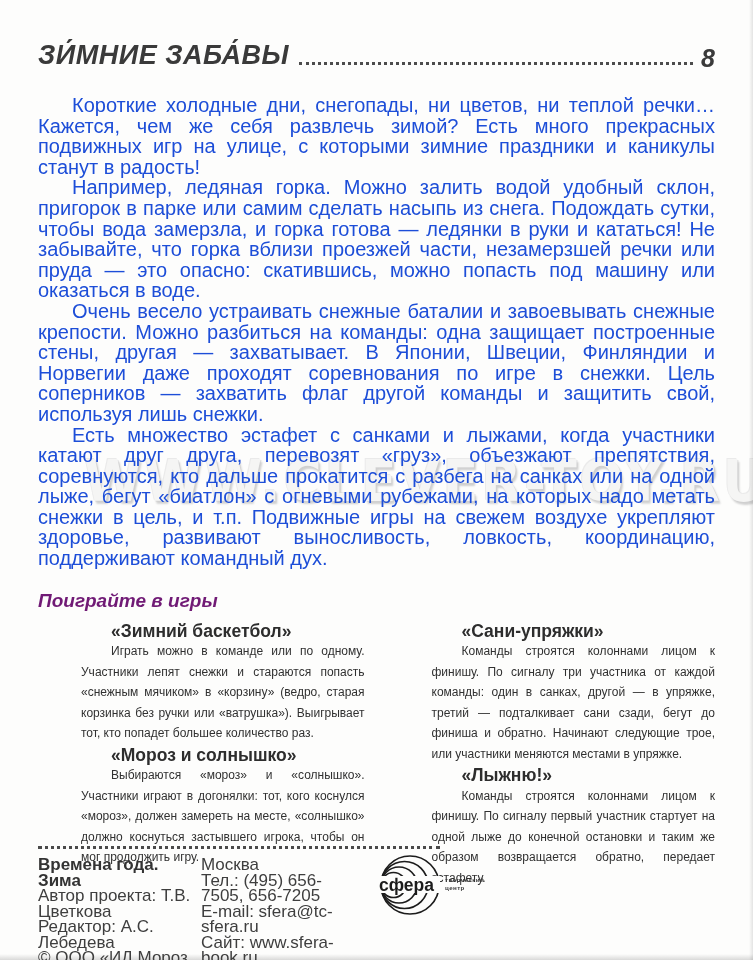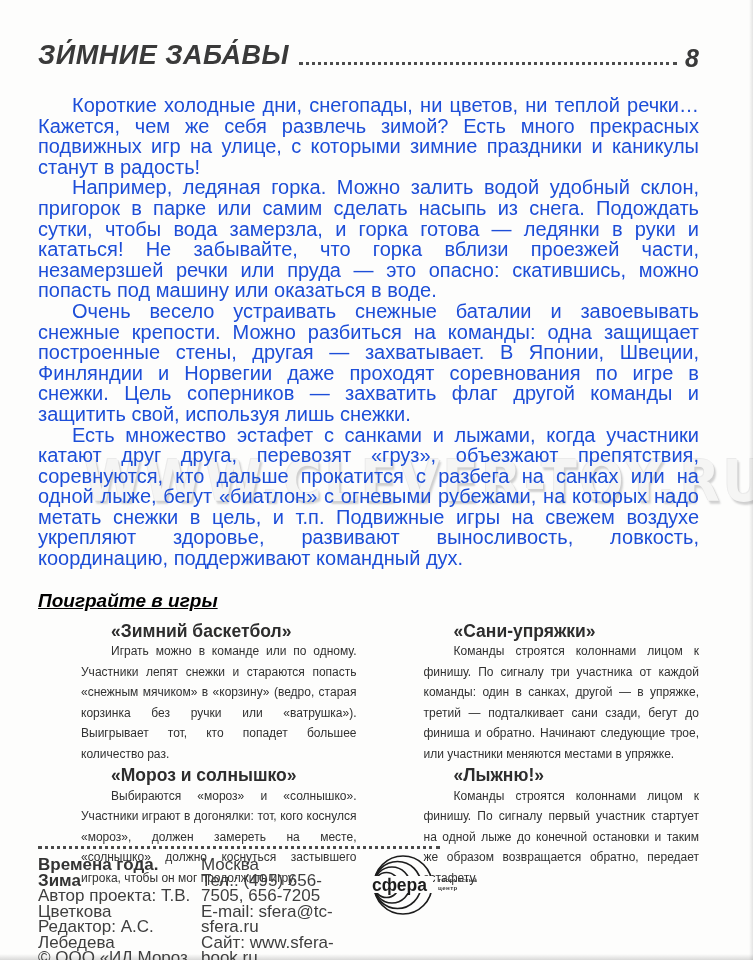--- a/index.html
+++ b/index.html
@@ -4,21 +4,21 @@
 <style>
   html,body{margin:0;padding:0;background:#ffffff;}
   .page{
     position:relative;width:753px;height:960px;background:#fdfdfc;
     font-family:"Liberation Sans",sans-serif;color:#343434;overflow:hidden;
   }
   .edge-right{position:absolute;top:0;right:0;width:4px;height:100%;
     background:linear-gradient(to right,rgba(0,0,0,0),rgba(0,0,0,0.10));}
   .edge-bottom{position:absolute;bottom:0;left:0;width:100%;height:6px;
     background:linear-gradient(to bottom,rgba(0,0,0,0),rgba(0,0,0,0.14));}
-  .content{position:relative;z-index:1;padding:40px 54px 0 38px;}
+  .content{position:relative;z-index:1;padding:40px 38px 0 38px;}
 
   
   .hdr{display:flex;align-items:flex-end;margin-bottom:24px;}
   .hdr-title{font-size:27px;font-weight:bold;font-style:italic;color:#3a3a3a;
     letter-spacing:0.5px;white-space:nowrap;}
   .hdr-leader{flex:1;border-bottom:3px dotted #4c4c4c;margin:0 8px 6px 10px;height:0;}
   .hdr-num{font-size:25px;font-weight:bold;font-style:italic;color:#3a3a3a;margin-bottom:-2px;}
 
   
   .intro p{margin:0;font-size:20px;line-height:20.6px;text-align:justify;
@@ -27,38 +27,38 @@
   
   .watermark{
     position:absolute;left:84px;top:449px;z-index:0;white-space:nowrap;
     font-family:"DejaVu Sans",sans-serif;font-weight:bold;font-size:52px;
     letter-spacing:3px;color:#f5f5f4;
     text-shadow:2px 3px 2px #d0d0d0,-1px -1px 0 #eaeaea,1px 1px 0 #e2e2e2;
     transform:scaleY(1.08);transform-origin:left top;
   }
 
   
-  .games-heading{font-size:19px;font-weight:bold;font-style:italic;color:#000000;
-    margin:21px 0 9px 0;position:relative;z-index:1;text-decoration:underline;}
+  .games-heading{font-size:19px;font-weight:bold;font-style:italic;color:#701a75;
+    margin:21px 0 9px 0;position:relative;z-index:1;}
   .cols{display:flex;gap:24px;position:relative;z-index:1;}
   .col{flex:1;min-width:0;margin-left:43px;}
   .game-title{font-size:17.5px;font-weight:bold;color:#2d2d2d;margin:0;
     padding-left:30px;line-height:20.5px;}
   .game-text{margin:0 0 1px 0;font-size:12px;line-height:20.5px;text-align:justify;
     text-indent:30px;color:#313131;}
 
   
   .footer{position:absolute;left:38px;right:38px;top:846px;z-index:1;}
   .footer-dots{width:402px;border-top:3px dotted #4a4a4a;height:0;}
   .footer-cols{display:flex;margin-top:8px;align-items:flex-start;}
   .fcol{font-size:17px;line-height:15.5px;color:#3e3e3e;}
   .fcol-1{width:163px;}
   .fcol-2{width:150px;}
   .fcol-title{font-weight:bold;color:#333;}
-  .flogo{margin-left:15px;margin-top:-4px;}
+  .flogo{margin-left:22px;margin-top:-4px;}
 </style>
 </head>
 <body>
 
 <div class="page">
 
   <div class="watermark">WWW.CLEVER-TOY.RU</div>
 
   <div class="content">
 

